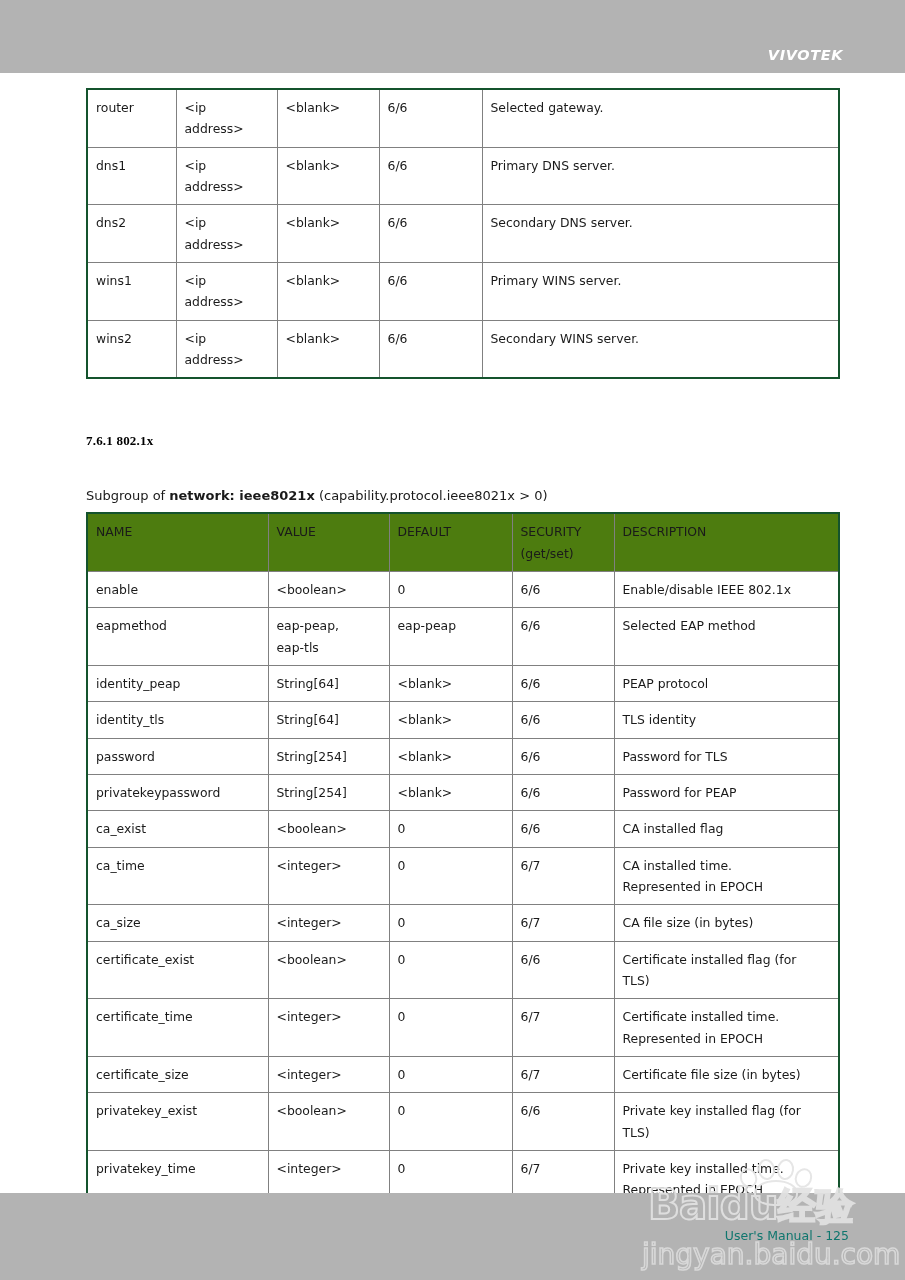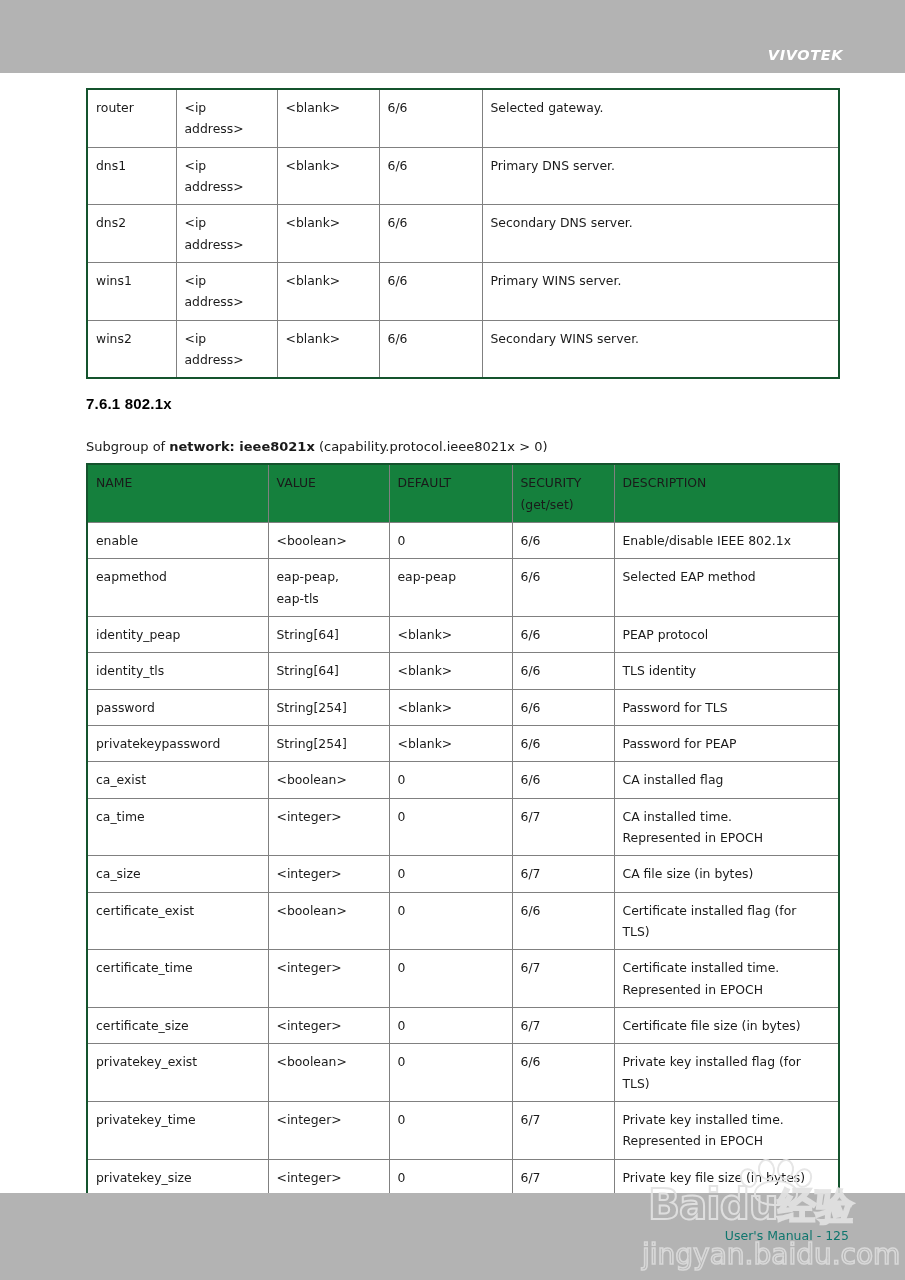--- a/index.html
+++ b/index.html
@@ -61,21 +61,21 @@
     padding: 7px 8px 7px 8px;
     font-size: 12.4px;
     line-height: 1.72;
     text-align: left;
     vertical-align: top;
     font-weight: normal;
     color: #1a1a1a;
     word-wrap: break-word;
   }
   table.spec thead th {
-    background: #15803d;
+    background: #4d7c0f;
     border-color: #808080;
     color: #1a1a1a;
   }
   table.spec thead th .hdr-sub {
     display: block;
   }
 
   
   table.t-network col.c1 { width: 89px; }
   table.t-network col.c2 { width: 101px; }
@@ -90,31 +90,31 @@
   table.t-ieee col.c4 { width: 102px; }
   table.t-ieee col.c5 { width: 225px; }
 
   .cell-wrap span { display: block; }
 
   
   table.t-network tbody td { height: 40px; }
 
   
   .section-heading {
-    font-family: Liberation Sans, sans-serif;
-    font-size: 15px;
+    font-family: Liberation Serif, serif;
+    font-size: 13px;
     font-weight: bold;
     color: #000000;
-    margin: 16px 0 0 0;
+    margin: 54px 0 0 0;
     letter-spacing: 0.2px;
   }
   .subgroup-line {
     font-size: 13px;
     color: #1a1a1a;
-    margin: 26px 0 7px 0;
+    margin: 38px 0 7px 0;
     line-height: 1.4;
   }
   .subgroup-line b {
     font-weight: bold;
   }
 
   
   .ieee-table-wrap {
     margin-top: 0;
   }

